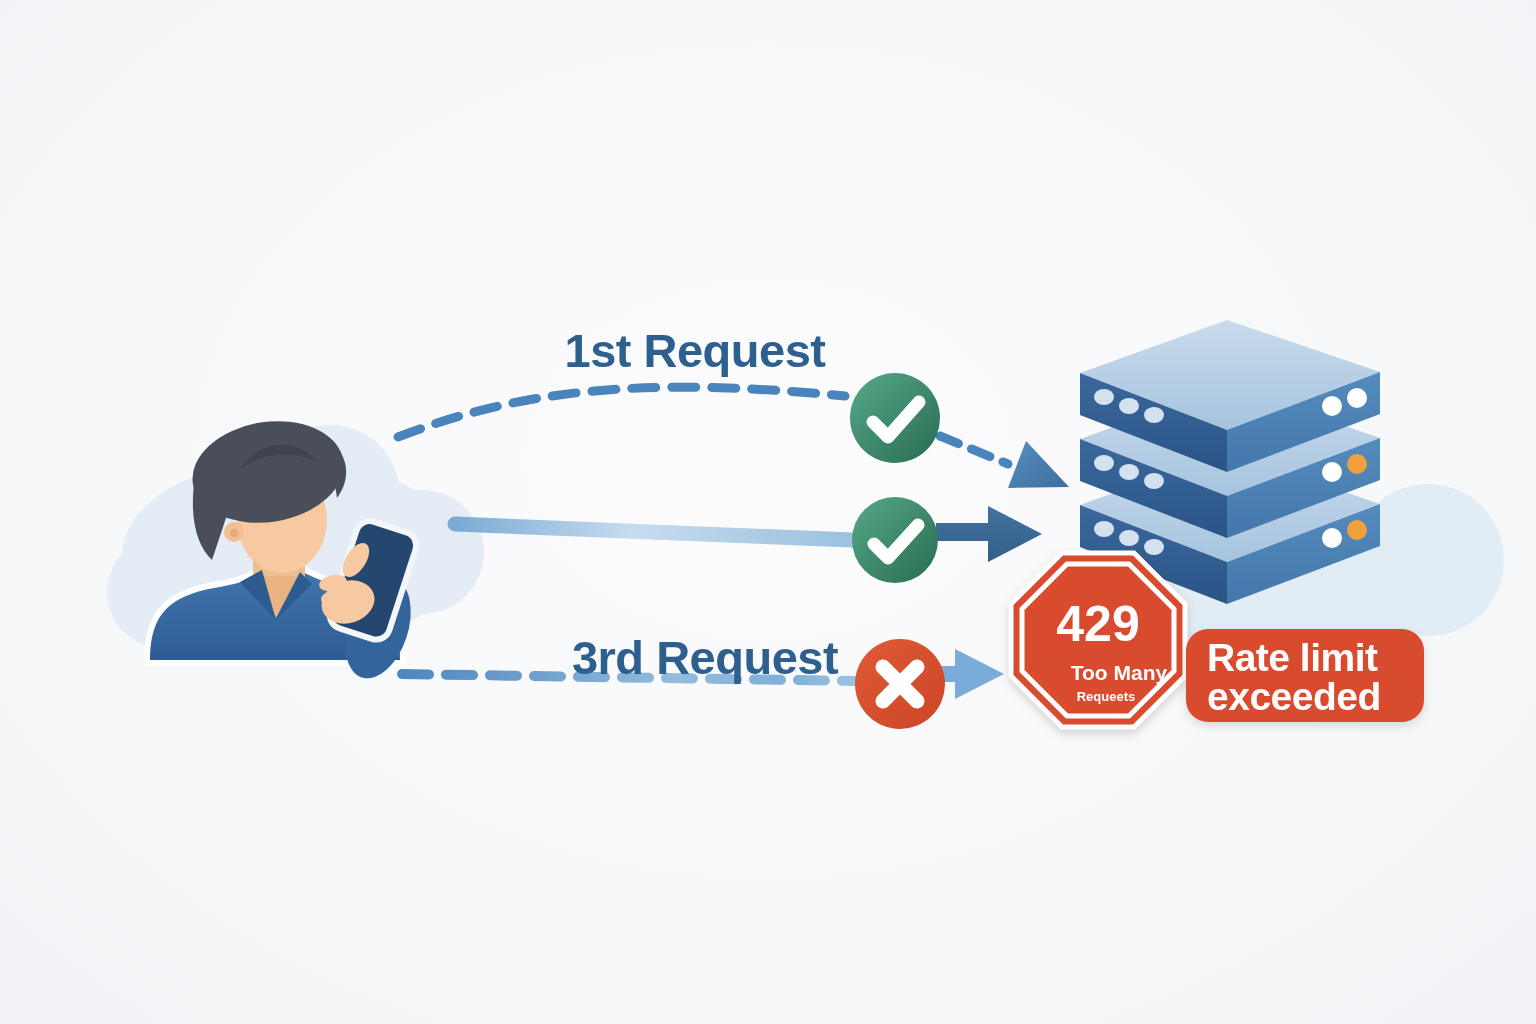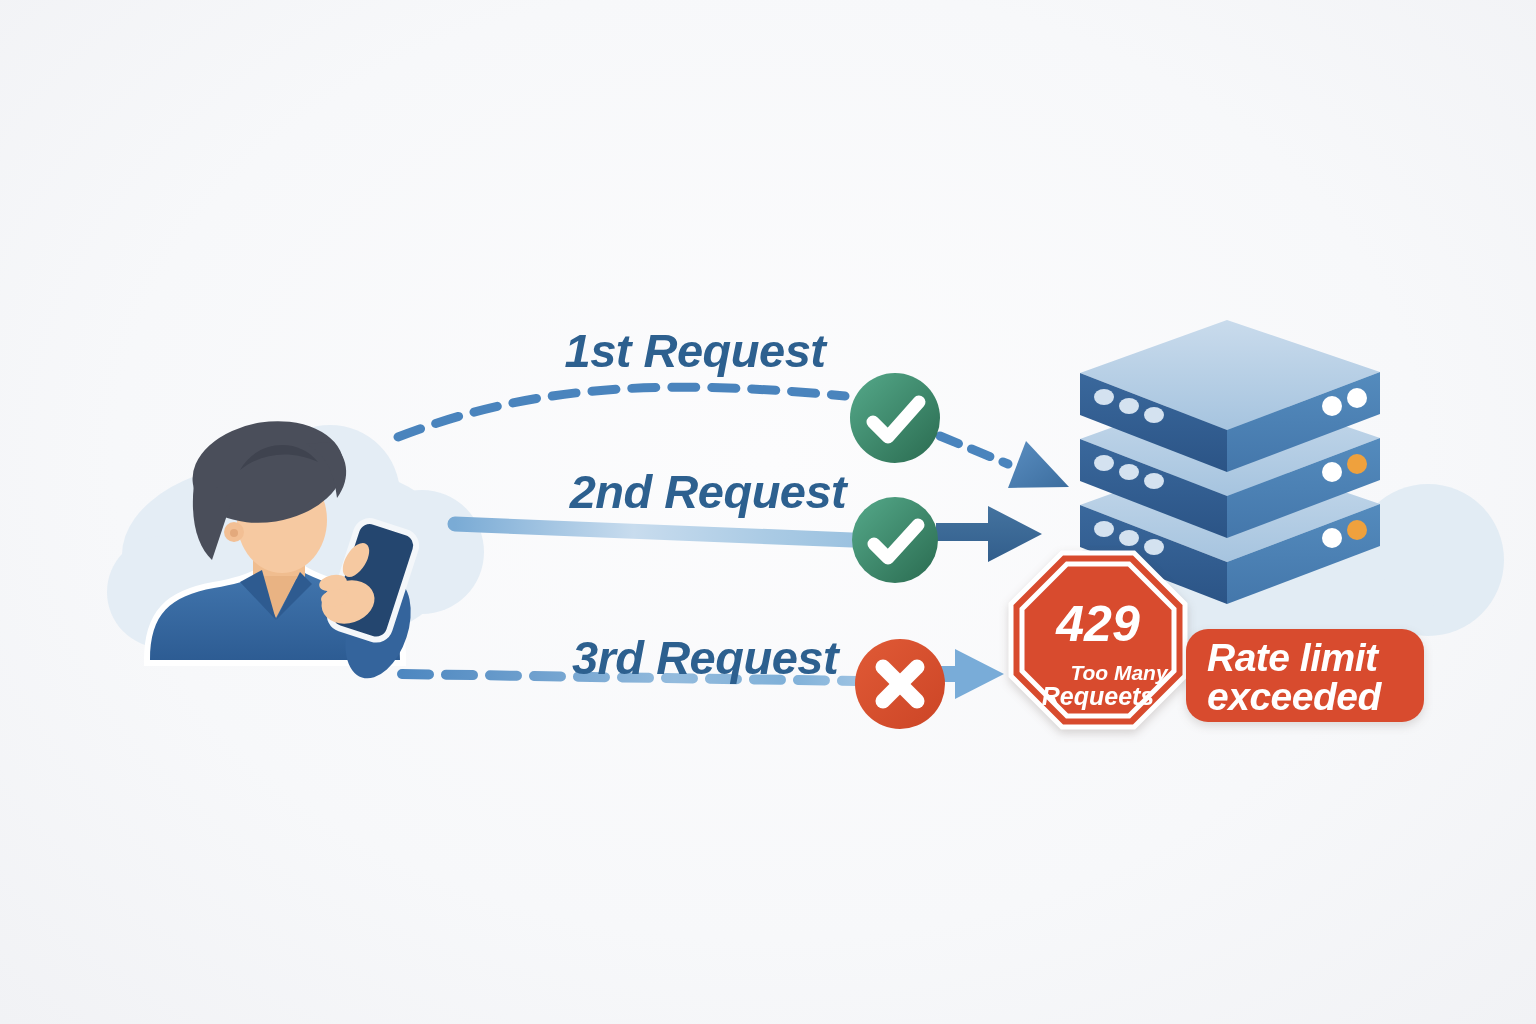--- a/index.html
+++ b/index.html
@@ -11,21 +11,20 @@
     background:radial-gradient(ellipse at 50% 45%, #fcfcfd 0%, #f7f8fa 60%, #f1f2f5 100%);
     border-bottom:3px solid #d9dadd;
     font-family:"Liberation Sans", sans-serif;
   }
   .stage svg{position:absolute;left:0;top:0;}
   .lbl{
     position:absolute;
     font-weight:700;
     white-space:nowrap;
     user-select:none;
-    font-style:italic;
   }
   .centered{transform:translate(-50%,-50%);}
   .request-label{
     font-size:47px;
     color:#2d608f;
     letter-spacing:-0.5px;
   }
   .client-label{
     font-size:50px;
     color:#1f3d63;
@@ -34,21 +33,21 @@
   .code-429{
     font-size:50px;
     color:#ffffff;
     letter-spacing:0px;
   }
   .octagon-sub{
     color:#ffffff;
     text-align:center;
   }
   .octagon-sub.l1{font-size:21px;}
-  .octagon-sub.l2{font-size:25px;}
+  .octagon-sub.l2{font-size:13px;margin-left:8px;}
   .badge-text{
     font-size:39px;
     color:#ffffff;
     line-height:1;
     letter-spacing:-0.5px;
   }
 </style>
 </head>
 <body>
 
@@ -242,21 +241,20 @@
       <polygon points="1062,553 1134,553 1185,604 1185,676 1134,727 1062,727 1011,676 1011,604" fill="#d84b2e" stroke="#ffffff" stroke-width="5"></polygon>
       <polygon points="1067,564 1129,564 1174,609 1174,671 1129,716 1067,716 1022,671 1022,609" fill="none" stroke="#ffffff" stroke-width="5"></polygon>
     </g>
 
     <g style="filter:drop-shadow(0 4px 5px rgba(60,40,30,0.15));">
       <rect x="1186" y="629" width="238" height="93" rx="22" fill="#d84b2e"></rect>
     </g>
   </svg>
 
   <div class="lbl centered request-label" style="left:695px; top:350px;">1st Request</div>
-  <div class="lbl centered request-label" style="left:708px; top:491px;">2nd Request</div>
   <div class="lbl centered request-label" style="left:705px; top:637px;margin-top:20px;">3rd Request</div>
 
 
   <div class="lbl centered code-429" style="left:1098px; top:624px;">429</div>
   <div class="lbl centered octagon-sub l1" style="left:1119px; top:673px; font-weight:700;text-align:right;">Too Many</div>
   <div class="lbl centered octagon-sub l2" style="left:1098px; top:696px; font-weight:700;">Requeets</div>
 
   <div class="lbl badge-text" style="left:1207px; top:677px;">exceeded</div>
   <div class="lbl badge-text" style="left:1207px; top:638px;">Rate limit</div>
 

